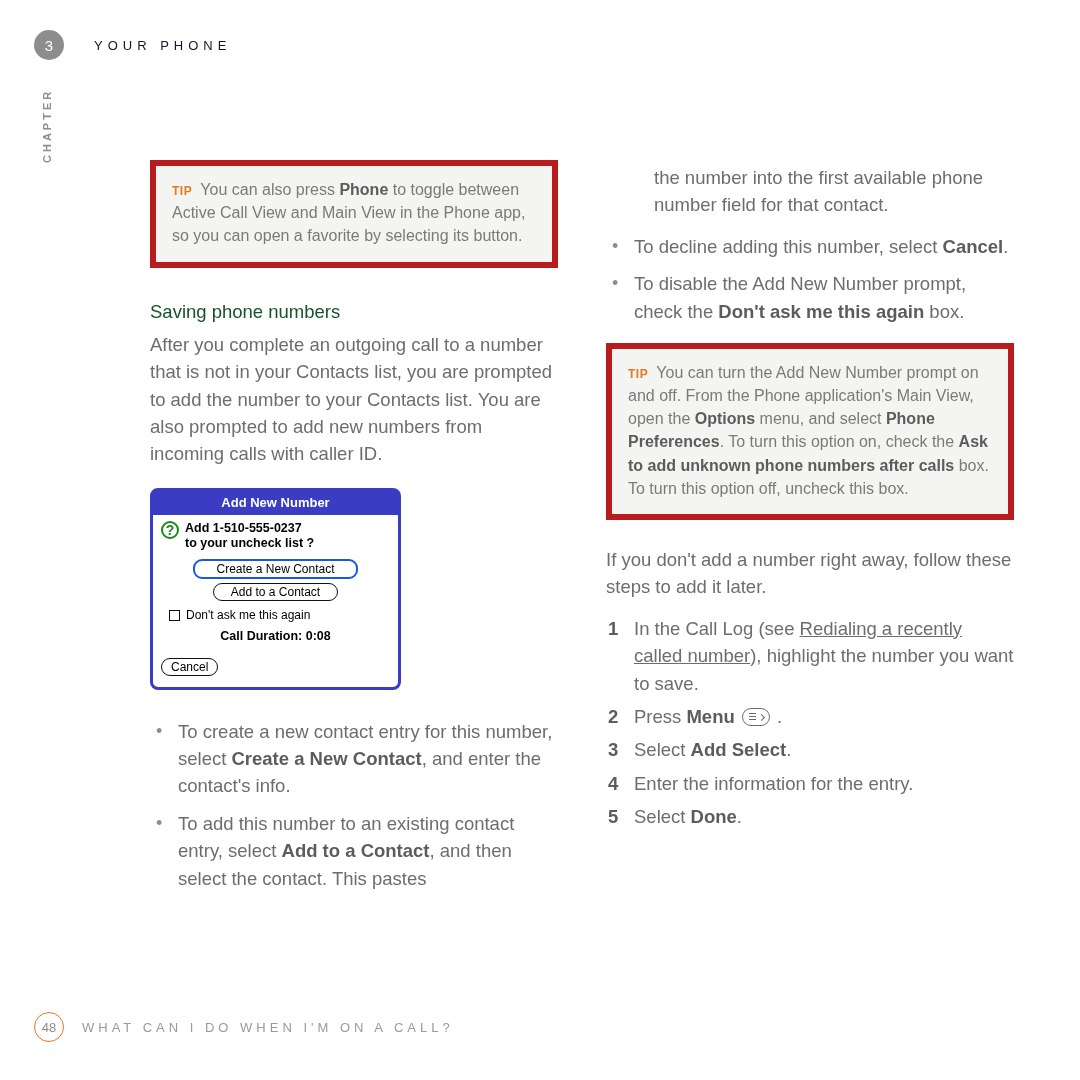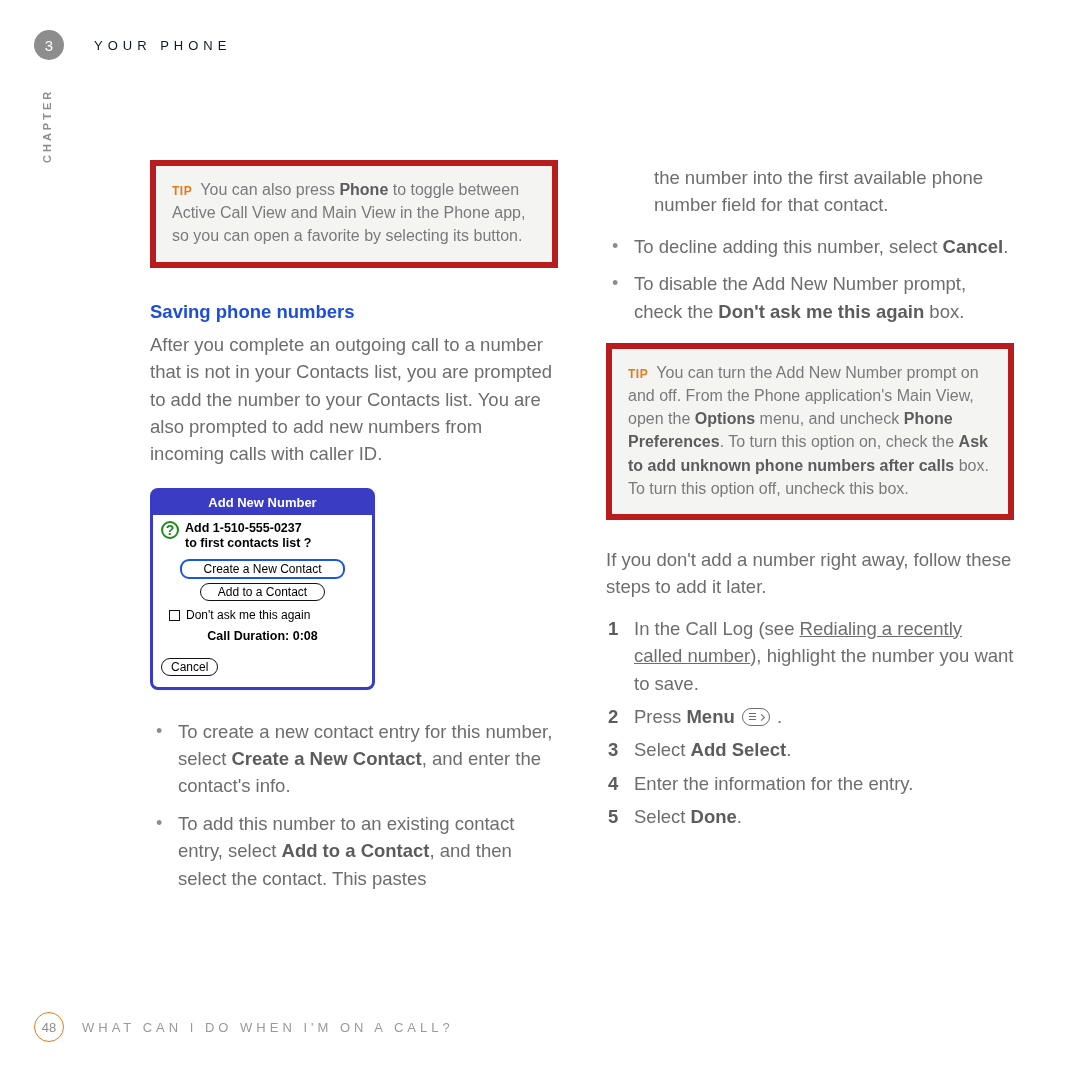--- a/index.html
+++ b/index.html
@@ -69,22 +69,22 @@
     margin-bottom: 30px;
   }
   .tip-label {
     color: #e57a1a;
     font-weight: 700;
     font-size: 12px;
     letter-spacing: 0.5px;
     margin-right: 4px;
   }
   .section-heading {
-    color: #1d4ed8;
-    font-weight: 700;
+    color: #14532d;
+    font-weight: 400;
     font-size: 18.5px;
     margin-bottom: 6px;
   }
   .para { margin-bottom: 14px; }
   b, strong { color: #5c5c5c; }
   ul.bullets {
     list-style: none;
     padding: 0;
   }
   ul.bullets li {
@@ -143,21 +143,21 @@
     position: absolute;
     right: 5px; top: 6px;
     width: 4px; height: 4px;
     border-right: 1.5px solid #6d6d6d;
     border-bottom: 1.5px solid #6d6d6d;
     transform: rotate(-45deg);
   }
 
   
   .palm-dialog {
-    width: 225px;
+    width: 251px;
     margin: 20px 0 28px 0;
     border: 3px solid #3a3cc4;
     border-radius: 8px;
     background: #fff;
     font-family: Tahoma, Verdana, sans-serif;
     color: #000;
   }
   .palm-title {
     background: #3a3cc4;
     color: #fff;
@@ -271,21 +271,21 @@
     <div class="section-heading">Saving phone numbers</div>
     <div class="para">After you complete an outgoing call to a number that is not in your Contacts list, you are prompted to add the number to your Contacts list. You are also prompted to add new numbers from incoming calls with caller ID.</div>
 
     <div class="palm-dialog">
       <div class="palm-title">Add New Number</div>
       <div class="palm-body">
         <div class="palm-prompt">
           <span class="q-icon">?</span>
           <span>
             <span>Add 1-510-555-0237</span><br>
-            <span>to first contacts list ?</span>
+            <span>to your uncheck list ?</span>
           </span>
         </div>
         <button class="palm-btn-center primary">Create a New Contact</button>
         <button class="palm-btn-center secondary">Add to a Contact</button>
         <div class="palm-check">
           <span class="palm-check-box"></span>
           <span>Don't ask me this again</span>
         </div>
         <div class="palm-duration">Call Duration: 0:08</div>
         <button class="palm-cancel">Cancel</button>
@@ -307,21 +307,21 @@
     <ul class="bullets">
       <li>
         <span>To decline adding this number, select </span><b>Cancel</b><span>.</span>
       </li>
       <li>
         <span>To disable the Add New Number prompt, check the </span><b>Don't ask me this again</b><span> box.</span>
       </li>
     </ul>
 
     <div class="tip-box" style="margin-top:18px; margin-bottom:26px;">
-      <span class="tip-label">TIP</span><span> You can turn the Add New Number prompt on and off. From the Phone application's Main View, open the </span><b>Options</b><span> menu, and uncheck </span><b>Phone Preferences</b><span>. To turn this option on, check the </span><b>Ask to add unknown phone numbers after calls</b><span> box. To turn this option off, uncheck this box.</span>
+      <span class="tip-label">TIP</span><span> You can turn the Add New Number prompt on and off. From the Phone application's Main View, open the </span><b>Options</b><span> menu, and select </span><b>Phone Preferences</b><span>. To turn this option on, check the </span><b>Ask to add unknown phone numbers after calls</b><span> box. To turn this option off, uncheck this box.</span>
     </div>
 
     <div class="para">If you don't add a number right away, follow these steps to add it later.</div>
 
     <ol class="steps">
       <li>
         <span>In the Call Log (see </span><span class="underline-link">Redialing a recently called number</span><span>), highlight the number you want to save.</span>
       </li>
       <li>
         <span>Press </span><b>Menu</b>

